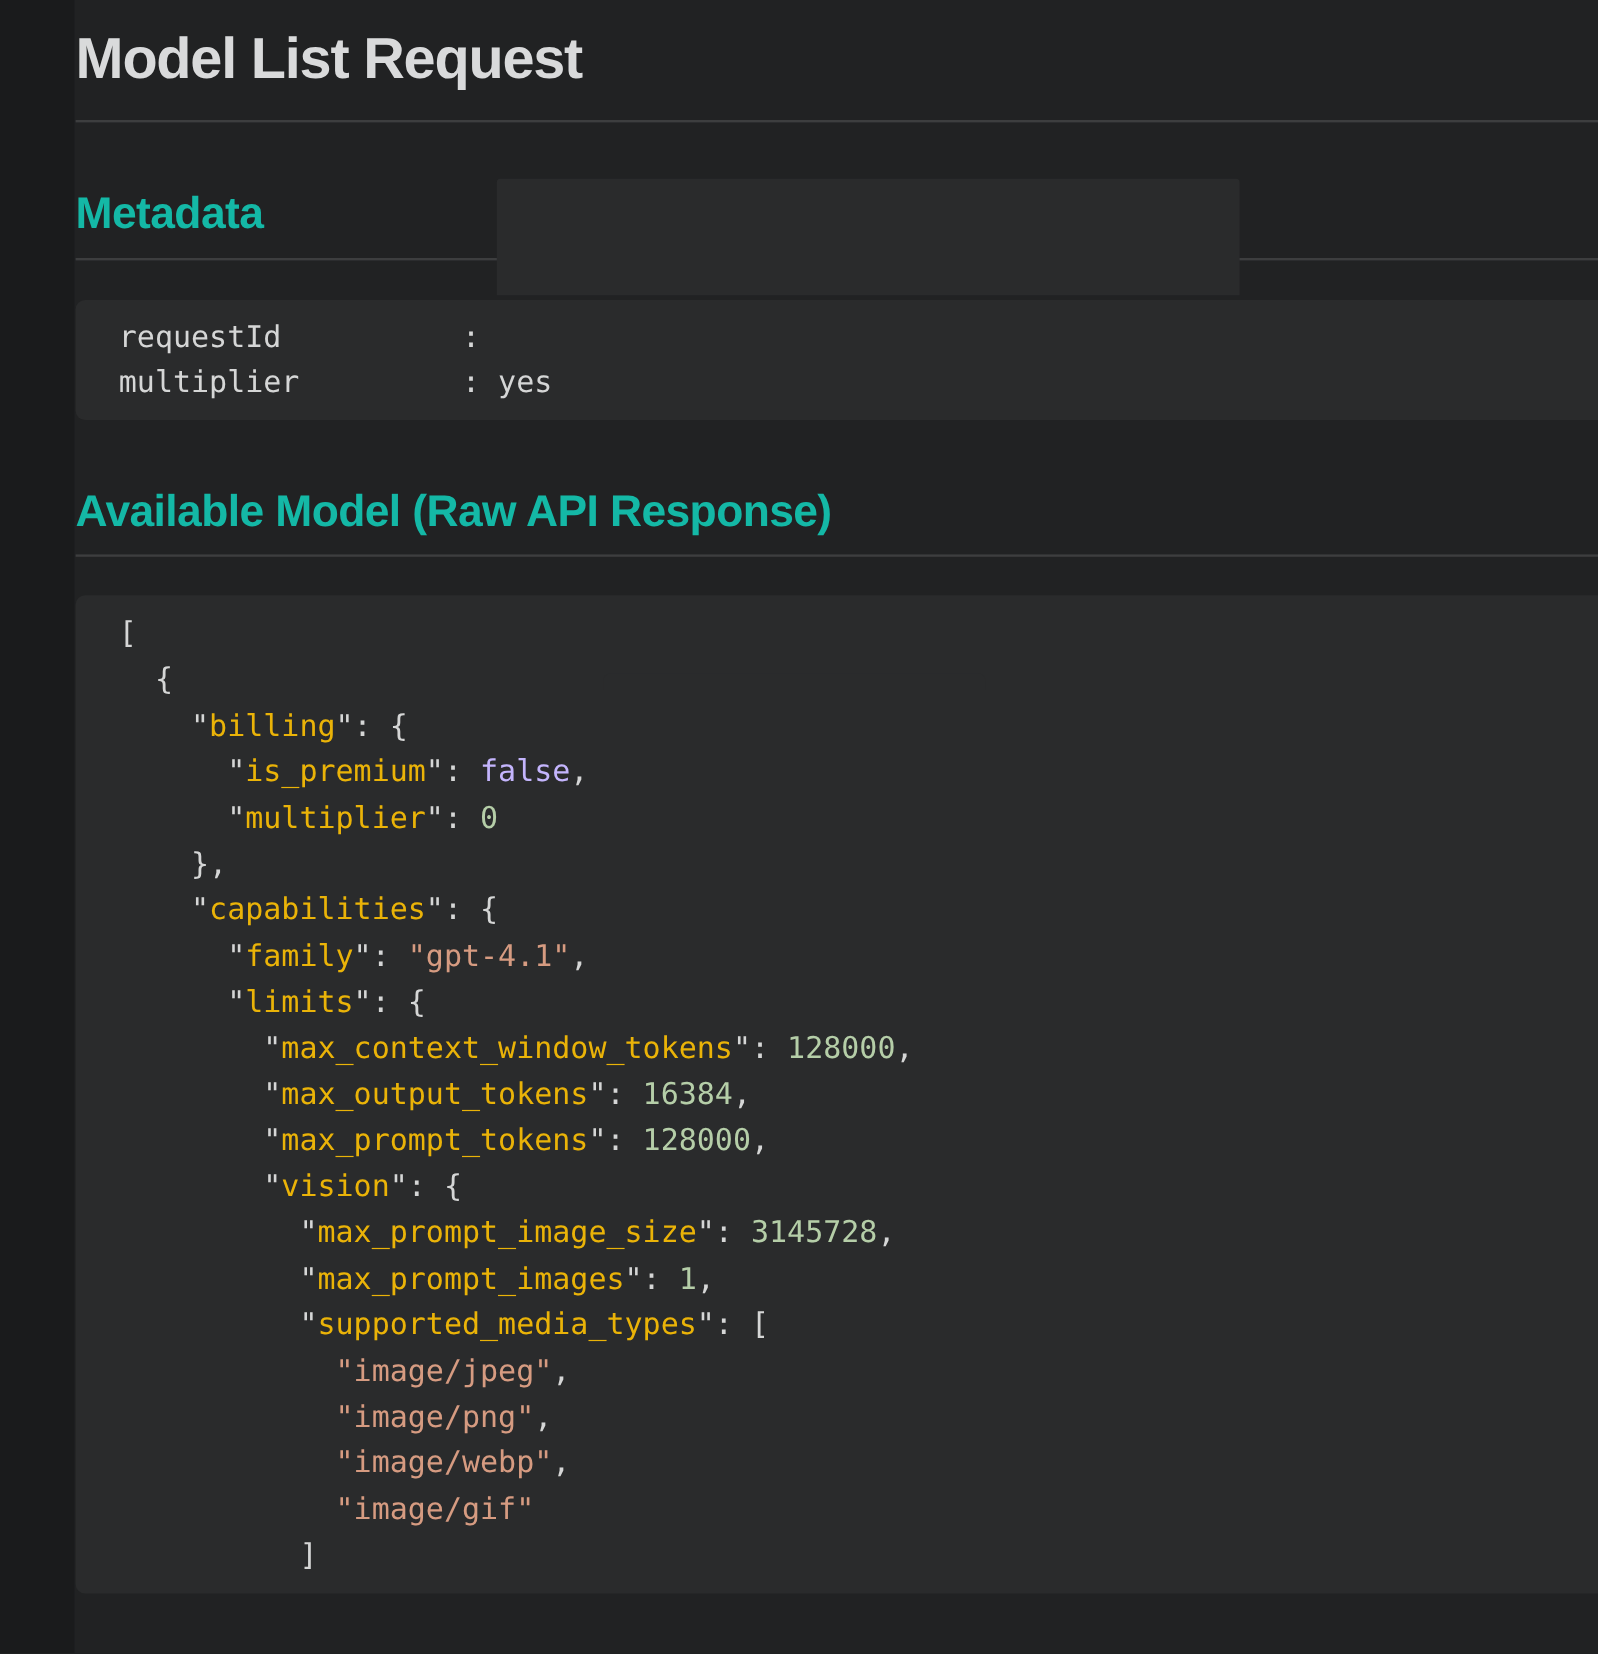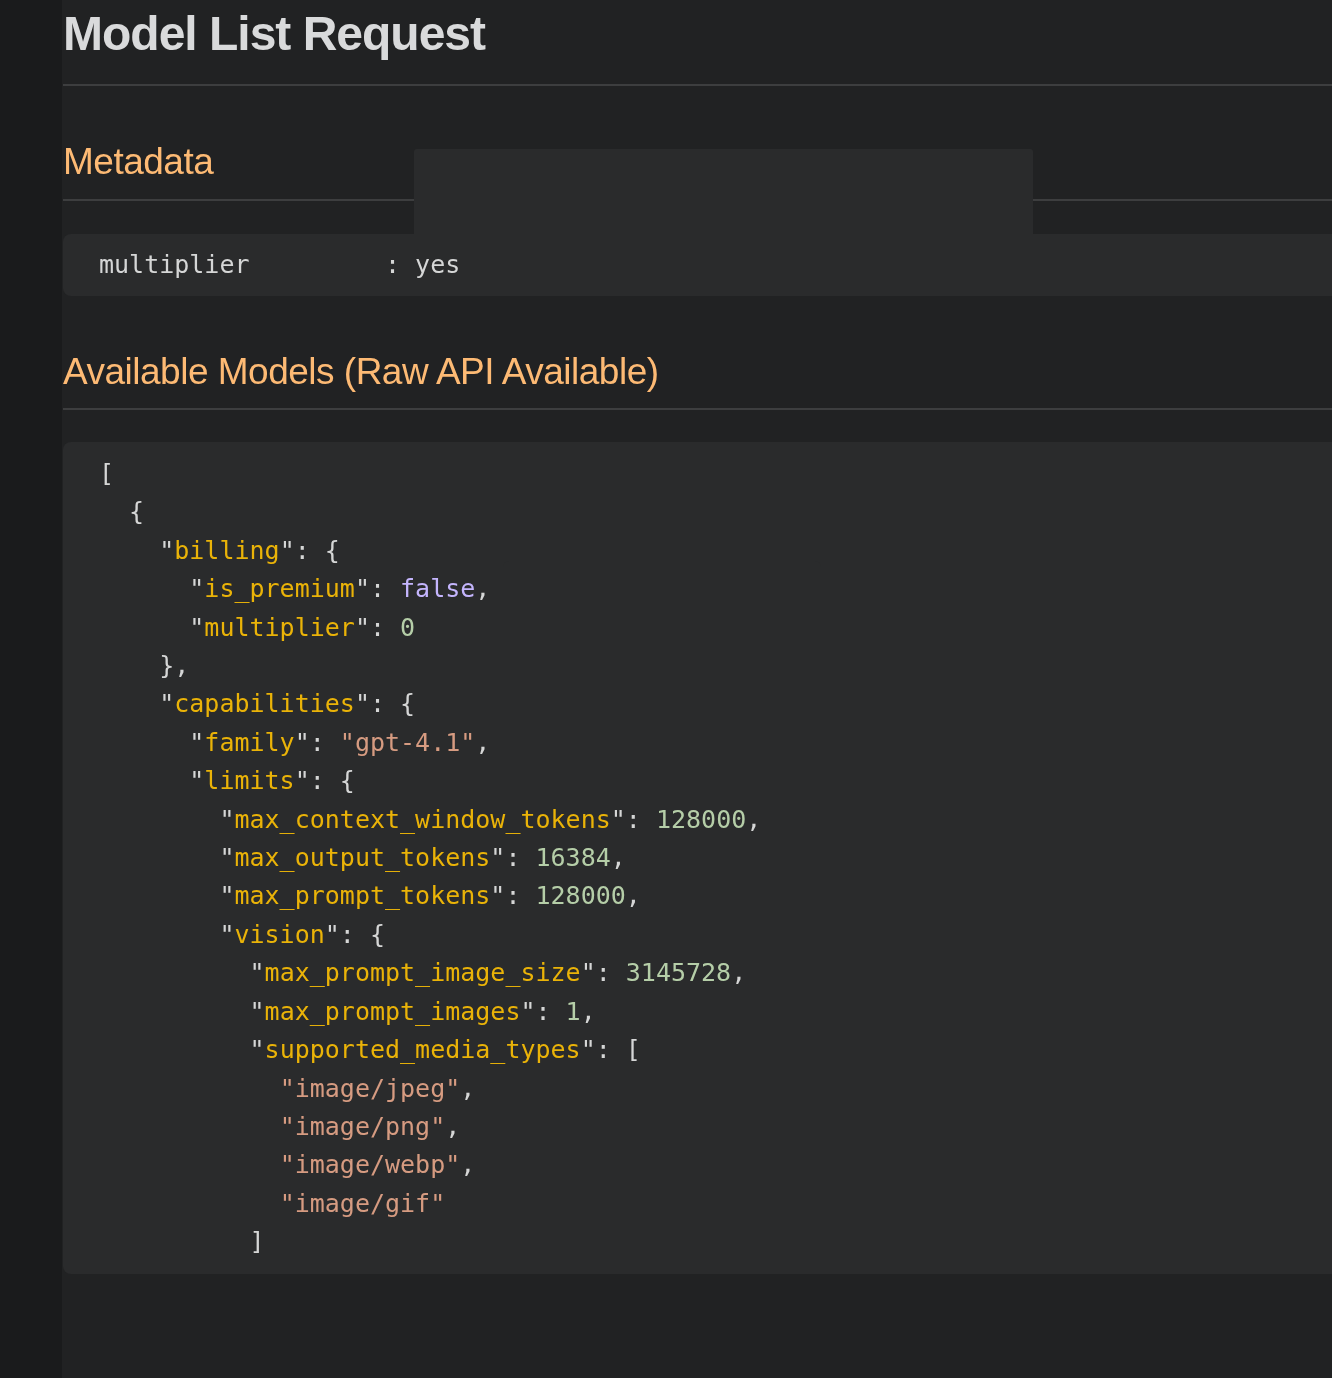--- a/index.html
+++ b/index.html
@@ -17,34 +17,34 @@
   .content {
     position: absolute;
     left: 62px;
     top: 0;
     right: 0;
     bottom: 0;
     background: #212223;
     z-index: 1;
   }
   h1.page-title {
-    margin: 8px 0 0 1px;
+    margin: 24px 0 0 1px;
     font-size: 48px;
     line-height: 52px;
     font-weight: 700;
     letter-spacing: -1px;
     color: #d9dadb;
   }
   h2.section-title {
     margin: 54px 0 0 1px;
     font-size: 37px;
     line-height: 44px;
-    font-weight: 400;
+    font-weight: 700;
     letter-spacing: -0.5px;
-    color: #fdba74;
+    color: #14b8a6;
   }
   .rule {
     height: 2px;
     background: #3d3e3f;
     margin-left: 1px;
   }
   .rule-h1 { margin-top: 24px; }
   .rule-h2a { margin-top: 15px; }
   .rule-h2b { margin-top: 14px; }
   .codeblock {
@@ -95,24 +95,24 @@
 <body>
 
 <div class="content">
   <h1 class="page-title">Model List Request</h1>
   <div class="rule rule-h1"></div>
 
   <h2 class="section-title">Metadata</h2>
   <div class="rule rule-h2a"></div>
 
   <div class="codeblock codeblock-meta">
-    <pre class="code" style="margin:0;font:inherit;"><div class="code-line">multiplier         : yes</div></pre>
+    <pre class="code" style="margin:0;font:inherit;"><div class="code-line">requestId          : </div><div class="code-line">multiplier         : yes</div></pre>
   </div>
 
-  <h2 class="section-title">Available Models (Raw API Available)</h2>
+  <h2 class="section-title">Available Model (Raw API Response)</h2>
   <div class="rule rule-h2b"></div>
 
   <div class="codeblock codeblock-json">
     <pre class="code" style="margin:0;font:inherit;"><div class="code-line"><span class="tok-t">[</span></div><div class="code-line"><span class="tok-t">  {</span></div><div class="code-line"><span class="tok-t">    "</span><span class="tok-k">billing</span><span class="tok-t">": {</span></div><div class="code-line"><span class="tok-t">      "</span><span class="tok-k">is_premium</span><span class="tok-t">": </span><span class="tok-b">false</span><span class="tok-t">,</span></div><div class="code-line"><span class="tok-t">      "</span><span class="tok-k">multiplier</span><span class="tok-t">": </span><span class="tok-n">0</span></div><div class="code-line"><span class="tok-t">    },</span></div><div class="code-line"><span class="tok-t">    "</span><span class="tok-k">capabilities</span><span class="tok-t">": {</span></div><div class="code-line"><span class="tok-t">      "</span><span class="tok-k">family</span><span class="tok-t">": </span><span class="tok-s">"gpt-4.1"</span><span class="tok-t">,</span></div><div class="code-line"><span class="tok-t">      "</span><span class="tok-k">limits</span><span class="tok-t">": {</span></div><div class="code-line"><span class="tok-t">        "</span><span class="tok-k">max_context_window_tokens</span><span class="tok-t">": </span><span class="tok-n">128000</span><span class="tok-t">,</span></div><div class="code-line"><span class="tok-t">        "</span><span class="tok-k">max_output_tokens</span><span class="tok-t">": </span><span class="tok-n">16384</span><span class="tok-t">,</span></div><div class="code-line"><span class="tok-t">        "</span><span class="tok-k">max_prompt_tokens</span><span class="tok-t">": </span><span class="tok-n">128000</span><span class="tok-t">,</span></div><div class="code-line"><span class="tok-t">        "</span><span class="tok-k">vision</span><span class="tok-t">": {</span></div><div class="code-line"><span class="tok-t">          "</span><span class="tok-k">max_prompt_image_size</span><span class="tok-t">": </span><span class="tok-n">3145728</span><span class="tok-t">,</span></div><div class="code-line"><span class="tok-t">          "</span><span class="tok-k">max_prompt_images</span><span class="tok-t">": </span><span class="tok-n">1</span><span class="tok-t">,</span></div><div class="code-line"><span class="tok-t">          "</span><span class="tok-k">supported_media_types</span><span class="tok-t">": [</span></div><div class="code-line"><span class="tok-t">            </span><span class="tok-s">"image/jpeg"</span><span class="tok-t">,</span></div><div class="code-line"><span class="tok-t">            </span><span class="tok-s">"image/png"</span><span class="tok-t">,</span></div><div class="code-line"><span class="tok-t">            </span><span class="tok-s">"image/webp"</span><span class="tok-t">,</span></div><div class="code-line"><span class="tok-t">            </span><span class="tok-s">"image/gif"</span></div><div class="code-line"><span class="tok-t">          ]</span></div></pre>
   </div>
 </div>
 
 <div class="redaction-box"></div>
 <div class="redaction-bump"></div>
 

